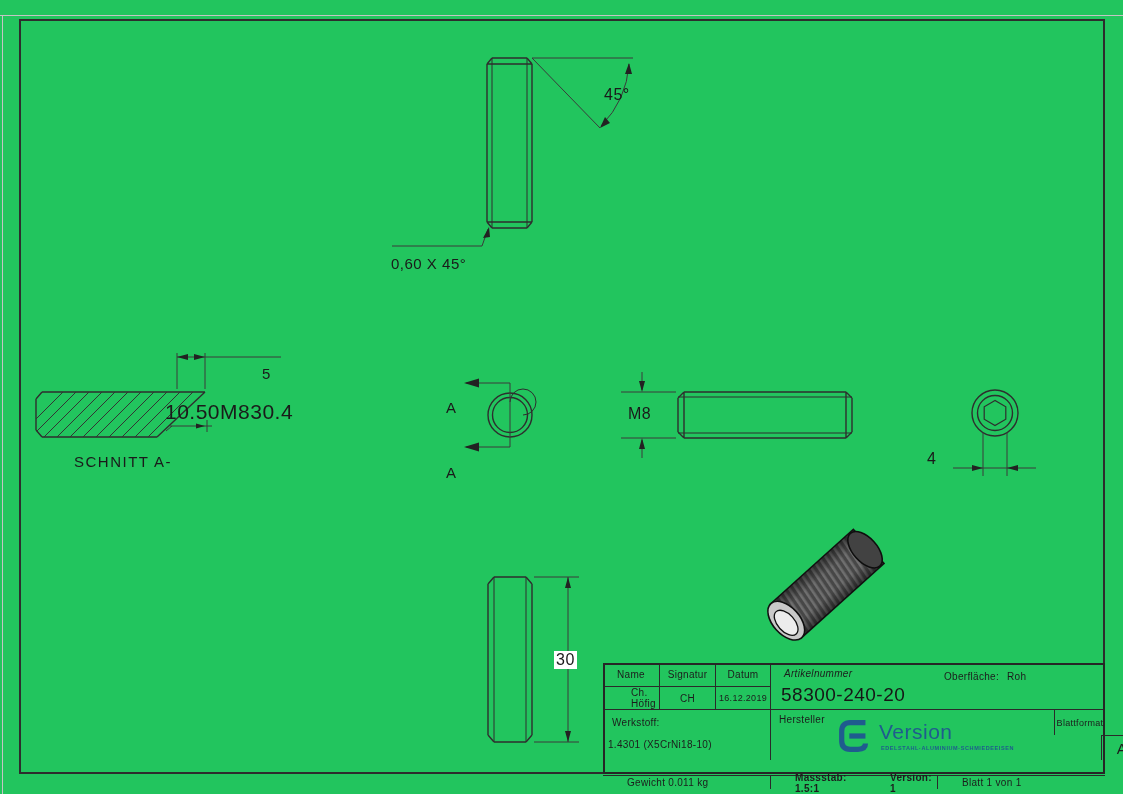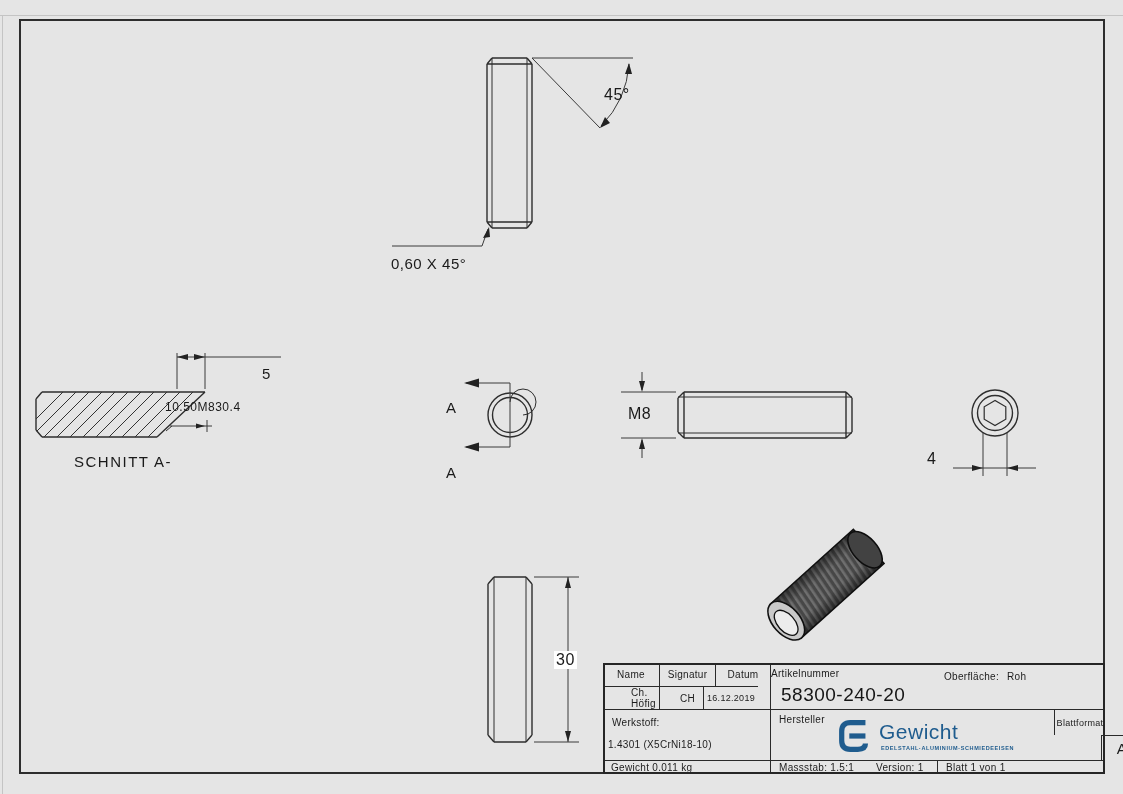--- a/index.html
+++ b/index.html
@@ -1,32 +1,32 @@
 <!DOCTYPE html>
 <html><head>
 <meta charset="utf-8">
 <style>
   html,body{margin:0;padding:0;background:#fff;}
-  .sheet{position:relative;width:1123px;height:794px;background:#e5e5e5;overflow:hidden;
+  .sheet{position:relative;width:1123px;height:794px;background:#22c55e;overflow:hidden;
          font-family:"Liberation Sans",sans-serif;color:#1c1c1c;}
   .edge-top{position:absolute;left:0;top:15px;width:1123px;height:0;border-top:1px solid #c4c4c4;}
   .edge-left{position:absolute;left:2px;top:15px;height:779px;width:0;border-left:1px solid #c4c4c4;}
   .frame{position:absolute;left:19px;top:19px;width:1086px;height:755px;border:2px solid #2d2d2d;box-sizing:border-box;}
   .linework{position:absolute;left:0;top:0;}
   .dimtext{position:absolute;white-space:nowrap;color:#1a1a1a;letter-spacing:.5px;}
-  .t16{font-size:16px;} .t15{font-size:15px;margin-top:27px;} .t17{font-size:12px;}
+  .t16{font-size:16px;} .t15{font-size:15px;margin-top:27px;} .t17{font-size:21px;}
   .schnitt{font-size:15px;letter-spacing:1.5px;}
   .bg-white{background:#fff;padding:0 2px;}
   
   .tb{position:absolute;left:603px;top:663px;width:502px;height:98px;}
   .tb-frame{position:absolute;left:0;top:0;width:502px;height:111px;border:2px solid #262626;box-sizing:border-box;pointer-events:none;}
   .tb-cell{position:absolute;box-sizing:border-box;border-left:1px solid #2a2a2a;border-top:1px solid #2a2a2a;
            font-size:10px;color:#1c1c1c;display:flex;align-items:center;justify-content:center;letter-spacing:.3px;}
   .no-l{border-left:none;} .no-t{border-top:none;}
-  .left-pad{justify-content:flex-start;padding-left:8px;}
+  .left-pad{justify-content:flex-start;padding-left:24px;margin-top:15px;}
   .abs{position:absolute;display:block;}
   .artnr-big{font-size:19px;letter-spacing:.5px;color:#161616;}
   .small-lbl{font-size:10px;}
   .tiny{font-size:9px;}
   .logo-brand{font-size:21px;font-weight:500;letter-spacing:.5px;}
   .logo-tag{font-size:5.5px;font-weight:700;letter-spacing:.6px;}
   .a4{font-size:15px;letter-spacing:1px;margin-left:47px;}
 </style>
 </head>
 <body>
@@ -164,57 +164,57 @@
     <div class="tb-cell no-l no-t" style="left:0;top:0;width:56px;height:23px;">
       <span>Name</span>
     </div>
     <div class="tb-cell no-t" style="left:56px;top:0;width:56px;height:23px;">
       <span>Signatur</span>
     </div>
     <div class="tb-cell no-t" style="left:112px;top:0;width:55px;height:23px;">
       <span>Datum</span>
     </div>
     <div class="tb-cell no-t" style="left:167px;top:0;width:335px;height:46px;">
-      <span class="abs small-lbl" style="left:0;top:5px;">Artikelnummer</span>
+      <span class="abs small-lbl" style="left:13px;top:5px;font-style:italic;">Artikelnummer</span>
       <span class="abs small-lbl" style="left:173px;top:8px;">Oberfläche:</span>
       <span class="abs small-lbl" style="left:236px;top:8px;">Roh</span>
       <span class="abs artnr-big" style="left:10px;top:21px;">58300-240-20</span>
     </div>
     <div class="tb-cell no-l" style="left:0;top:23px;width:56px;height:23px;padding-left:28px;">
       <span>Ch. Höfig</span>
     </div>
     <div class="tb-cell" style="left:56px;top:23px;width:56px;height:23px;">
       <span>CH</span>
     </div>
-    <div class="tb-cell tiny" style="left:100px;top:23px;width:55px;height:23px;">
+    <div class="tb-cell tiny" style="left:112px;top:23px;width:55px;height:23px;">
       <span>16.12.2019</span>
     </div>
     <div class="tb-cell no-l" style="left:0;top:46px;width:167px;height:51px;">
       <span class="abs" style="left:9px;top:7px;">Werkstoff:</span>
       <span class="abs" style="left:5px;top:29px;">1.4301 (X5CrNi18-10)</span>
     </div>
     <div class="tb-cell" style="left:167px;top:46px;width:284px;height:51px;">
       <span class="abs" style="left:8px;top:4px;">Hersteller</span>
       <svg class="abs" style="left:65px;top:7px;" width="38" height="38" viewBox="0 0 40 40">
         <path d="M31,6 H15 Q6,6 6,15 V25 Q6,34 15,34 H23 Q31,34 31,28" fill="none" stroke="#1f5c8e" stroke-width="5.5"></path>
         <path d="M14,20 H31" stroke="#1f5c8e" stroke-width="5.5" fill="none"></path>
       </svg>
-      <span class="abs logo-brand" style="left:108px;top:10px;color:#1f5c8e;">Gewicht</span>
+      <span class="abs logo-brand" style="left:108px;top:10px;color:#1f5c8e;">Version</span>
       <span class="abs logo-tag" style="left:110px;top:35px;color:#1f5c8e;">EDELSTAHL·ALUMINIUM·SCHMIEDEEISEN</span>
     </div>
     <div class="tb-cell tiny" style="left:451px;top:46px;width:51px;height:26px;">
       <span>Blattformat</span>
     </div>
     <div class="tb-cell a4" style="left:451px;top:72px;width:51px;height:25px;">
       <span>A4</span>
     </div>
     <div class="tb-cell no-l left-pad" style="left:0;top:97px;width:167px;height:14px;">
       <span>Gewicht 0.011 kg</span>
     </div>
-    <div class="tb-cell left-pad" style="left:167px;top:97px;width:167px;height:14px;gap:22px;">
+    <div class="tb-cell left-pad" style="left:167px;top:97px;width:167px;height:14px;gap:22px;font-weight:bold;">
       <span>Massstab: 1.5:1</span>
       <span>Version: 1</span>
     </div>
     <div class="tb-cell left-pad" style="left:334px;top:97px;width:168px;height:14px;">
       <span>Blatt 1 von 1</span>
     </div>
     <div class="tb-frame"></div>
   </div>
 </div>
 

